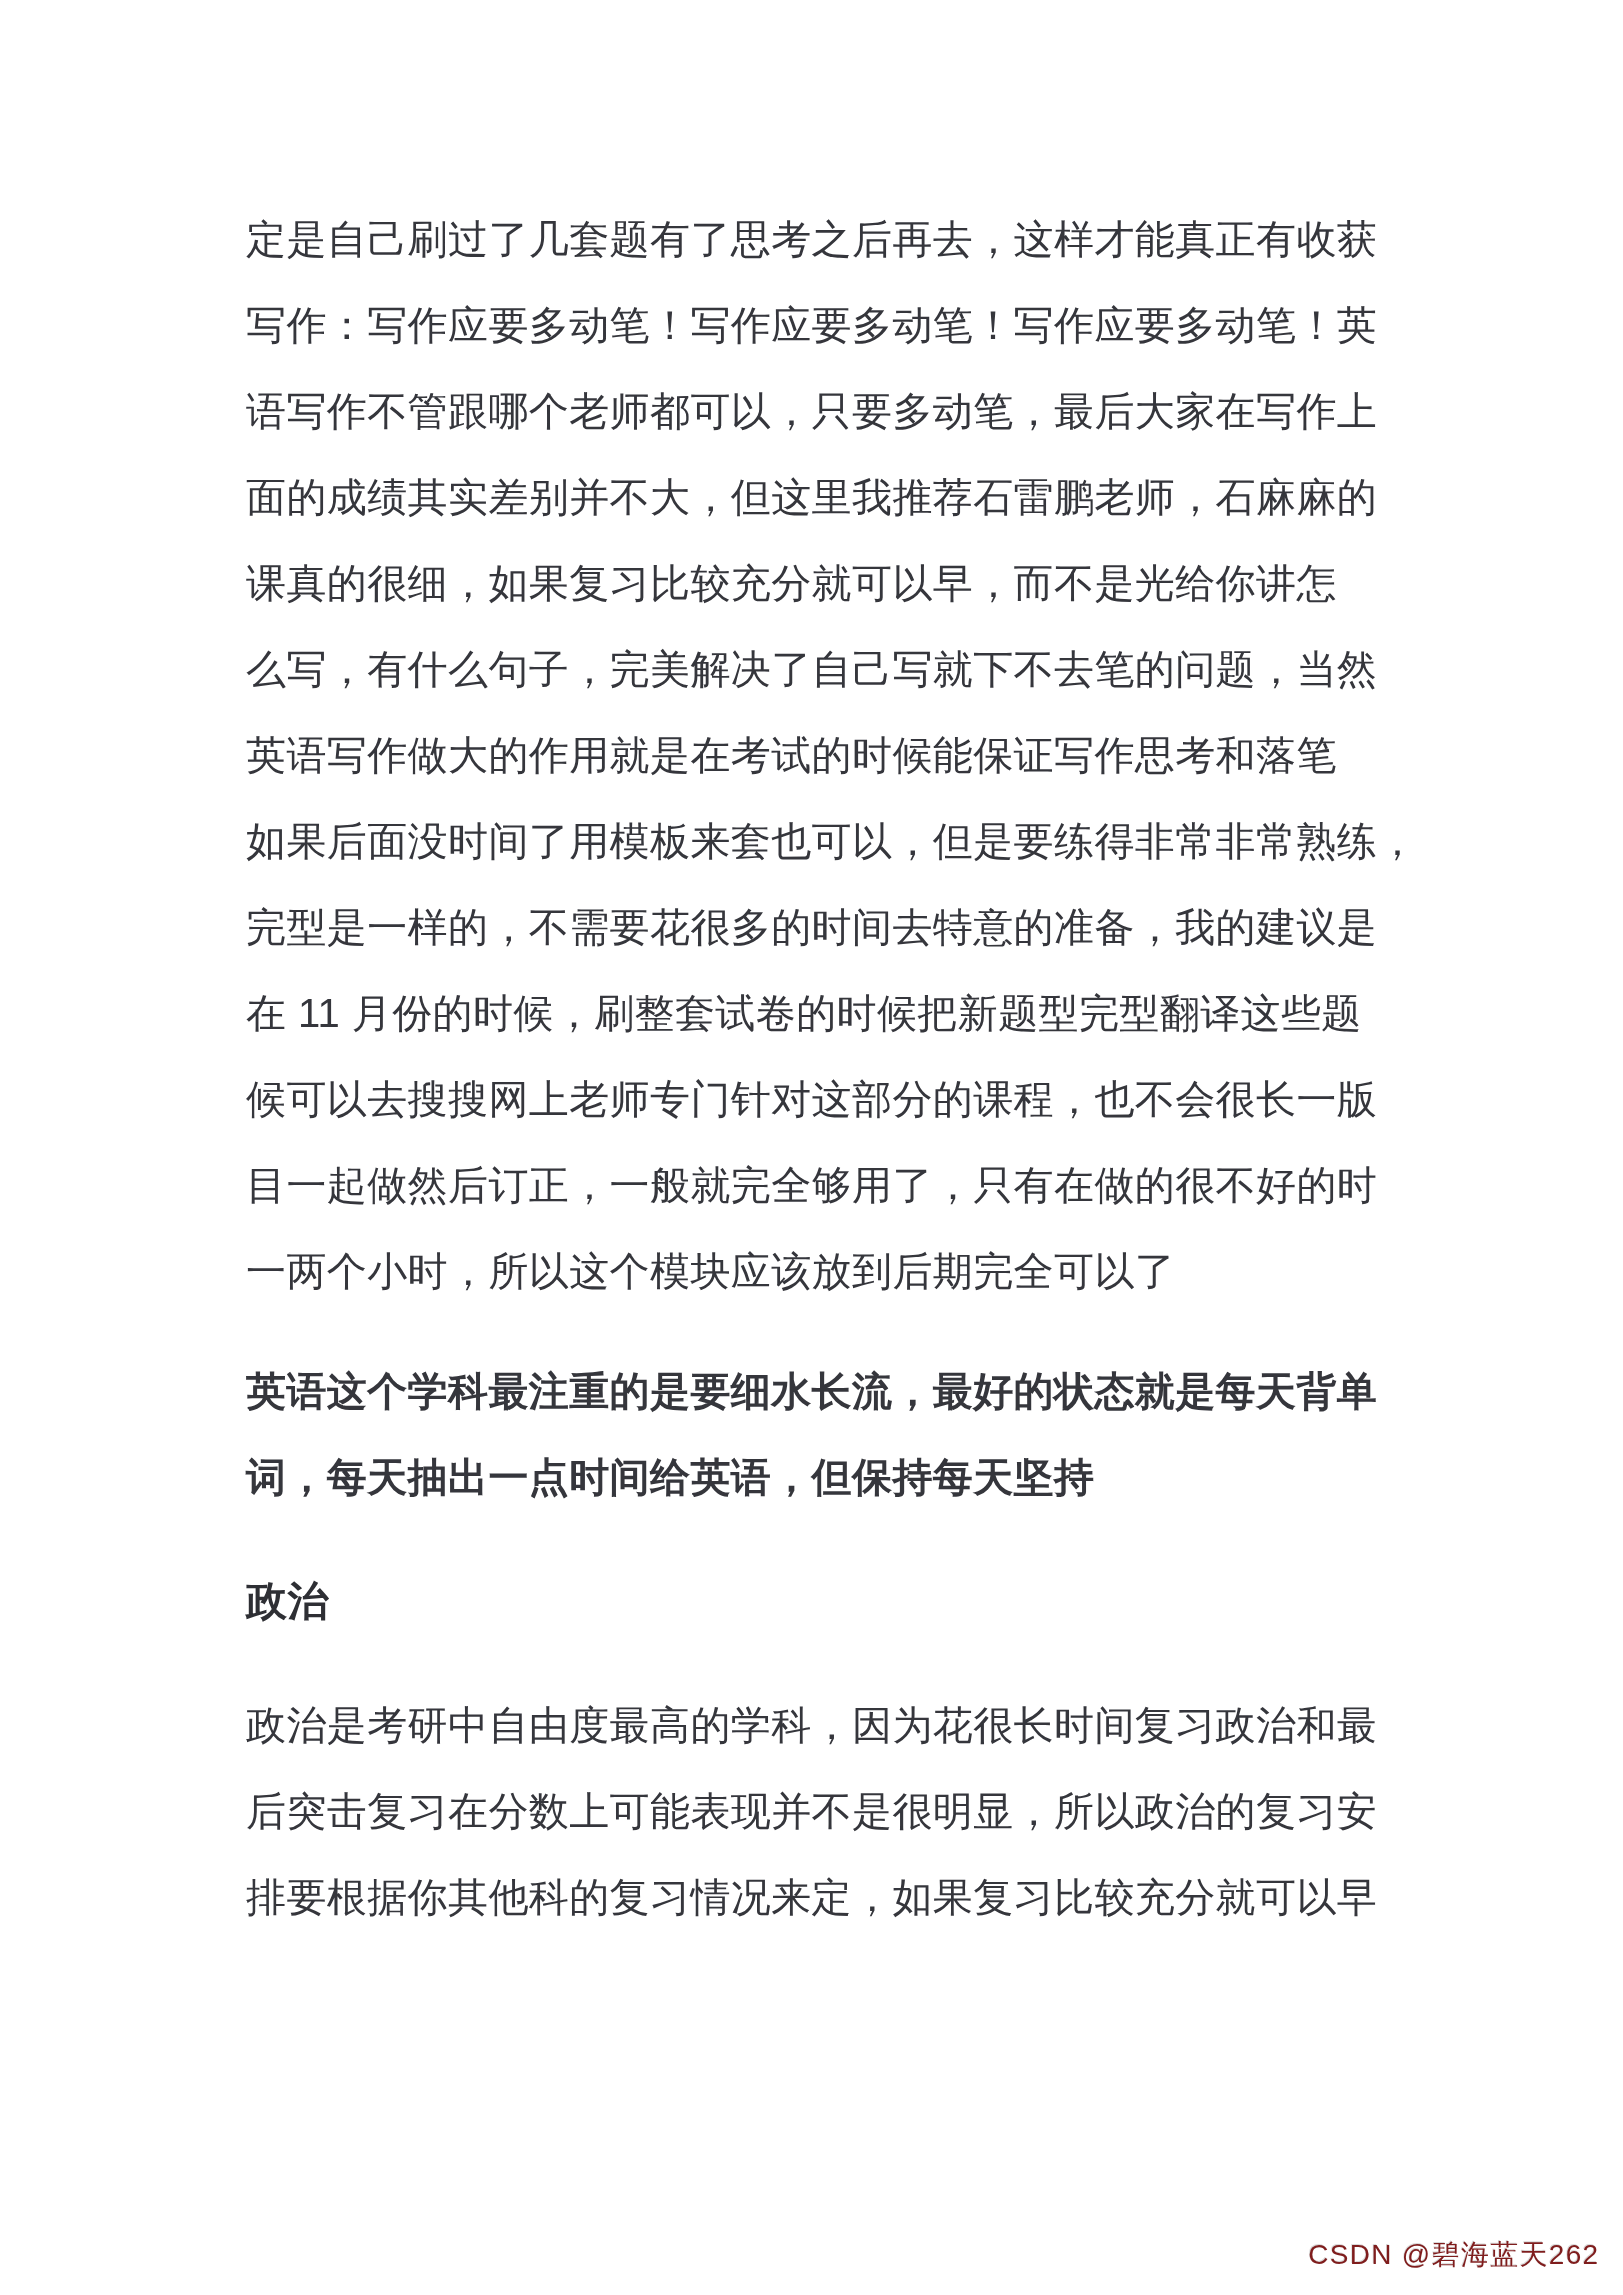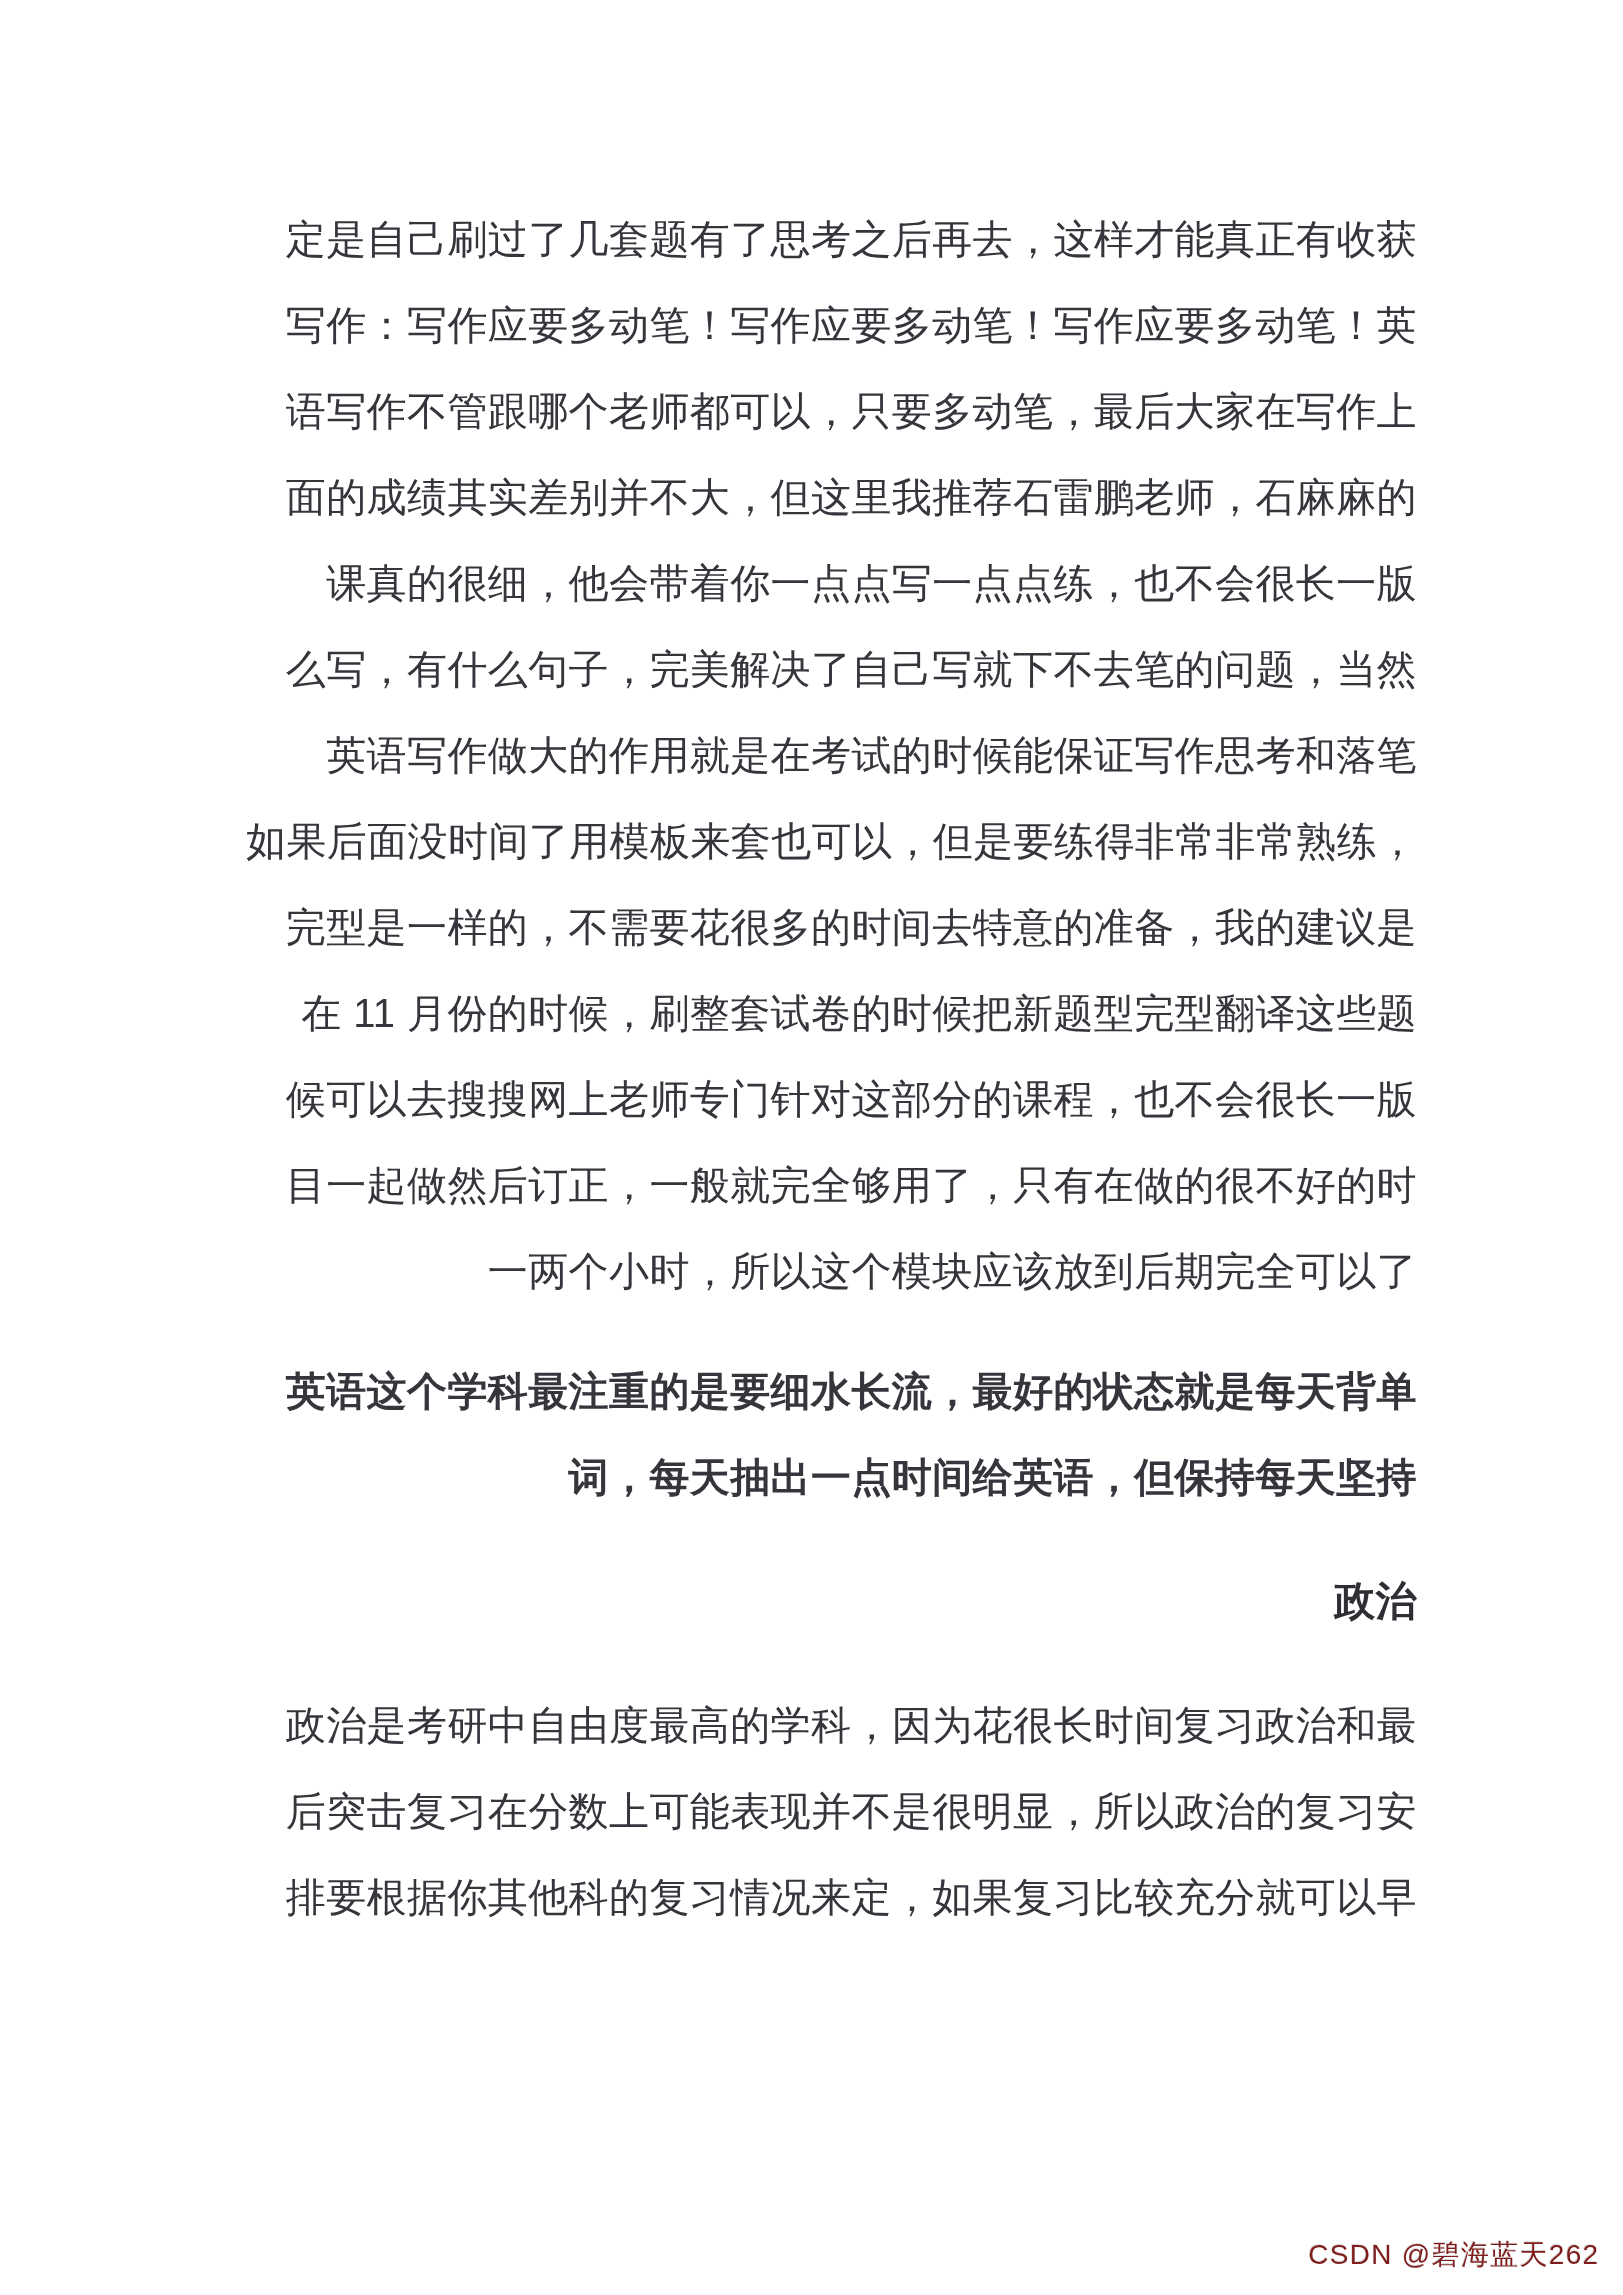--- a/index.html
+++ b/index.html
@@ -12,21 +12,20 @@
     height: 2295px;
     background: #ffffff;
     overflow: hidden;
     font-family: "Liberation Sans", "DejaVu Sans", sans-serif;
   }
   .article {
     position: absolute;
     left: 246px;
     top: 196px;
     width: 1171px;
-    text-align: right;
   }
   .para {
     margin: 0 0 34px 0;
     padding: 0;
   }
   .para.p2 { margin-bottom: 38px; font-weight: bold; }
   .para.p3 { margin-bottom: 0; }
   .line {
     height: 86px;
     line-height: 86px;
@@ -61,21 +60,21 @@
 </head>
 <body>
 
 <div class="article">
 
   <div class="para p1">
     <div class="line">定是自己刷过了几套题有了思考之后再去，这样才能真正有收获</div>
     <div class="line">写作：写作应要多动笔！写作应要多动笔！写作应要多动笔！英</div>
     <div class="line">语写作不管跟哪个老师都可以，只要多动笔，最后大家在写作上</div>
     <div class="line">面的成绩其实差别并不大，但这里我推荐石雷鹏老师，石麻麻的</div>
-    <div class="line">课真的很细，他会带着你一点点写一点点练，也不会很长一版</div>
+    <div class="line">课真的很细，如果复习比较充分就可以早，而不是光给你讲怎</div>
     <div class="line">么写，有什么句子，完美解决了自己写就下不去笔的问题，当然</div>
     <div class="line">英语写作做大的作用就是在考试的时候能保证写作思考和落笔</div>
     <div class="line">如果后面没时间了用模板来套也可以，但是要练得非常非常熟练，</div>
     <div class="line">完型是一样的，不需要花很多的时间去特意的准备，我的建议是</div>
     <div class="line">在 11 月份的时候，刷整套试卷的时候把新题型完型翻译这些题</div>
     <div class="line">候可以去搜搜网上老师专门针对这部分的课程，也不会很长一版</div>
     <div class="line">目一起做然后订正，一般就完全够用了，只有在做的很不好的时</div>
     <div class="line">一两个小时，所以这个模块应该放到后期完全可以了</div>
   </div>
 

